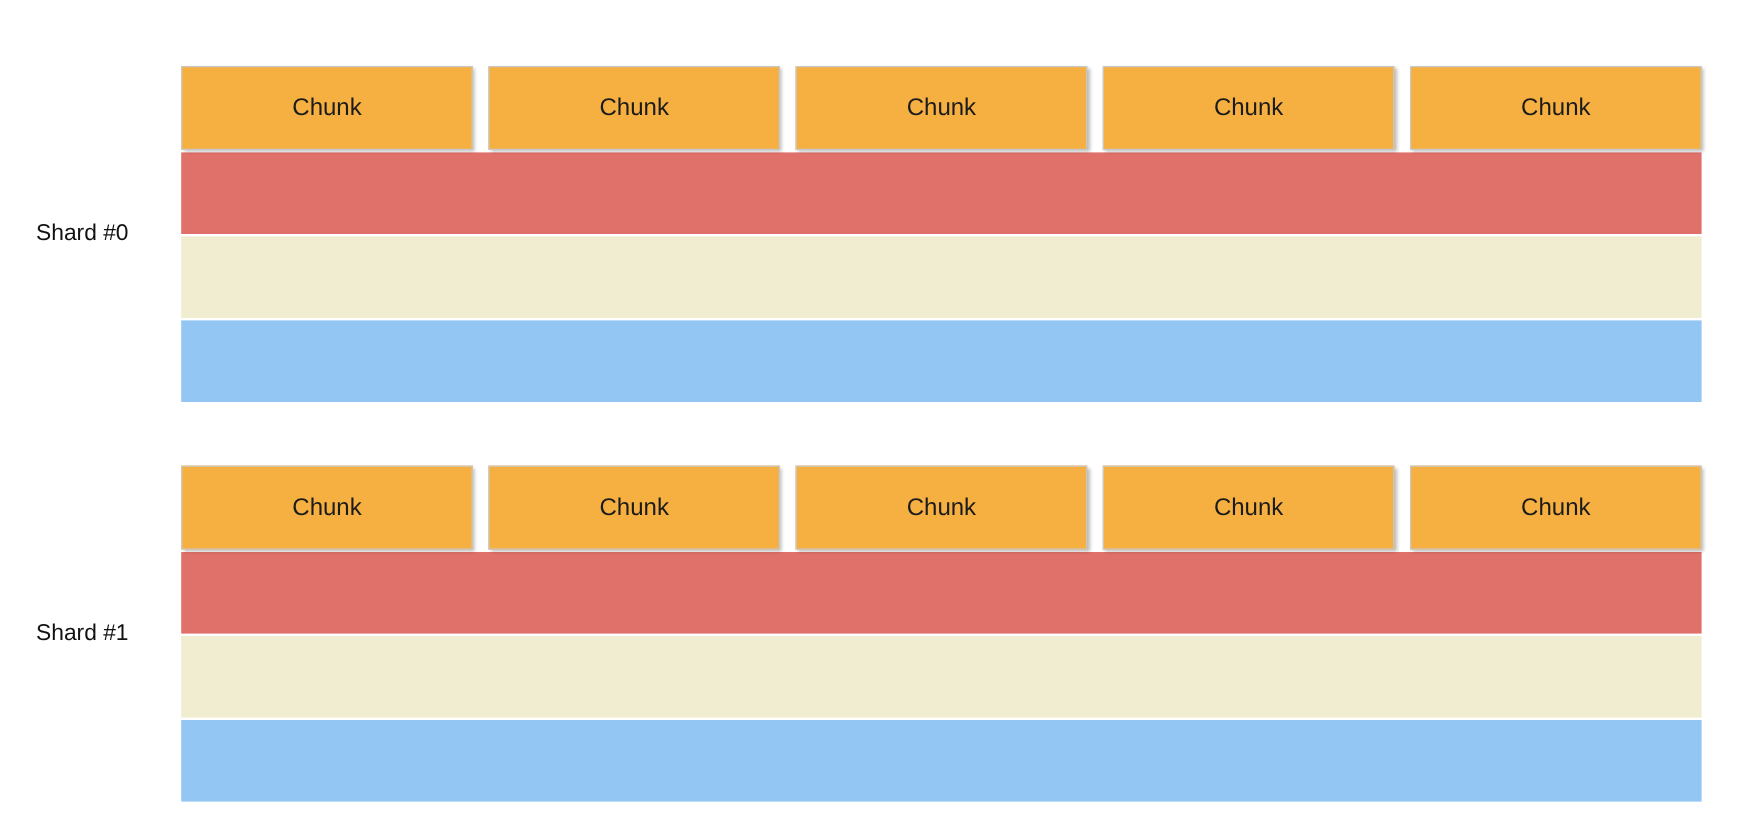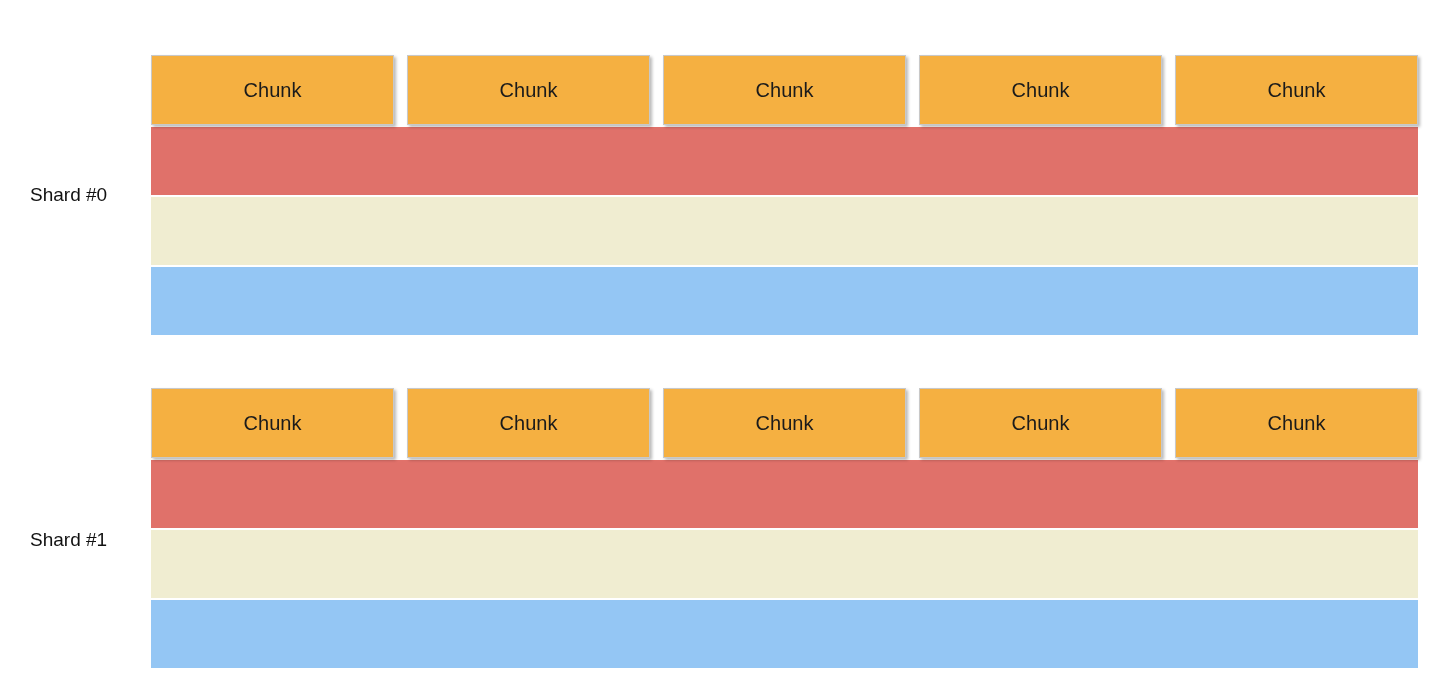--- a/index.html
+++ b/index.html
@@ -27,21 +27,21 @@
     position: absolute;
     left: 30px;
     width: 100px;
     height: 280px;
     display: flex;
     align-items: center;
     font-size: 19px;
     color: #111111;
   }
   .shard-label-0 { top: 55px; }
-  .shard-label-1 { top: 400px; }
+  .shard-label-1 { top: 388px; }
   .chunk-row {
     display: flex;
     gap: 13px;
     height: 70px;
   }
   .chunk {
     flex: 1;
     display: flex;
     align-items: center;
     justify-content: center;

